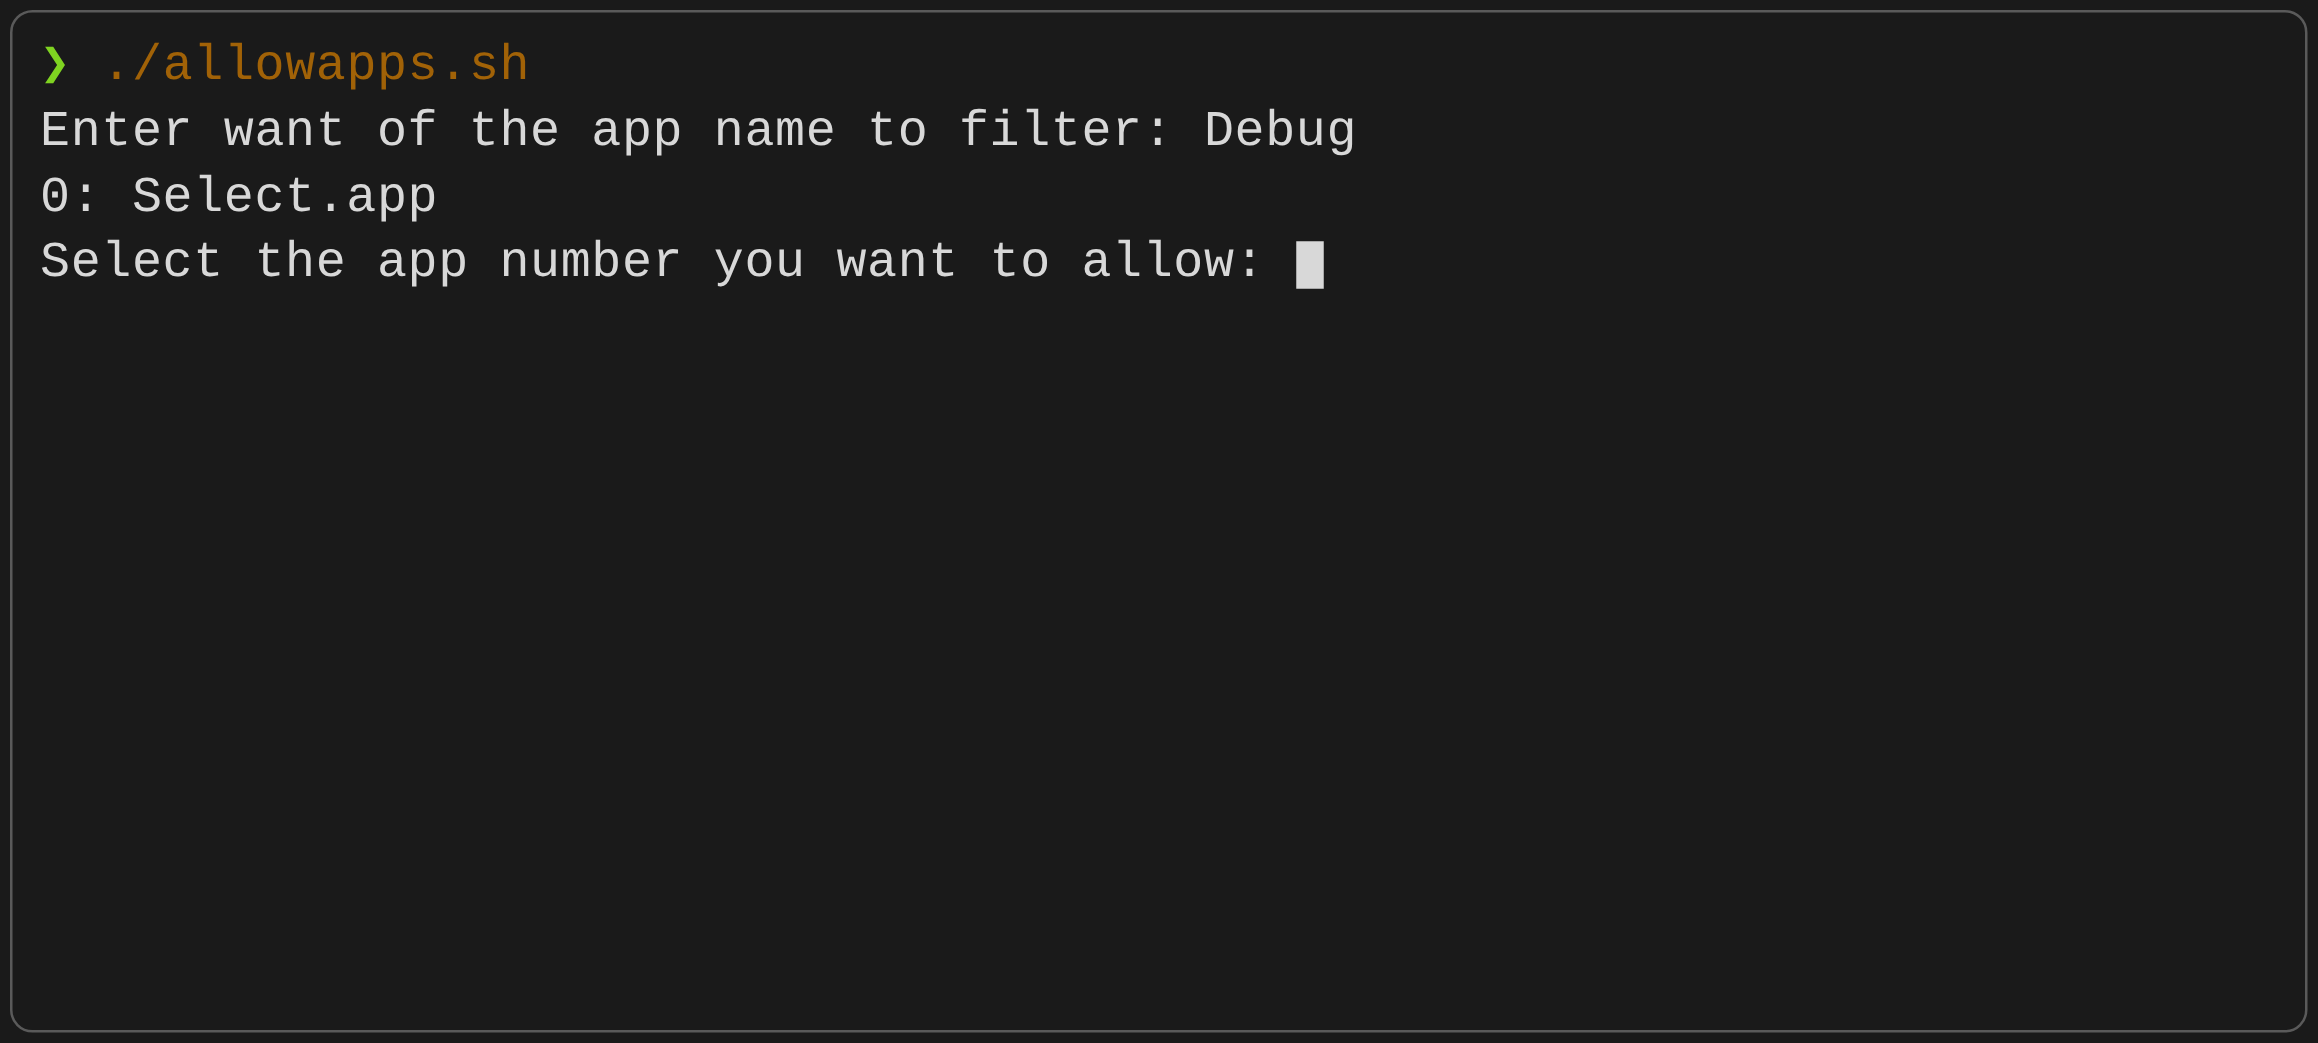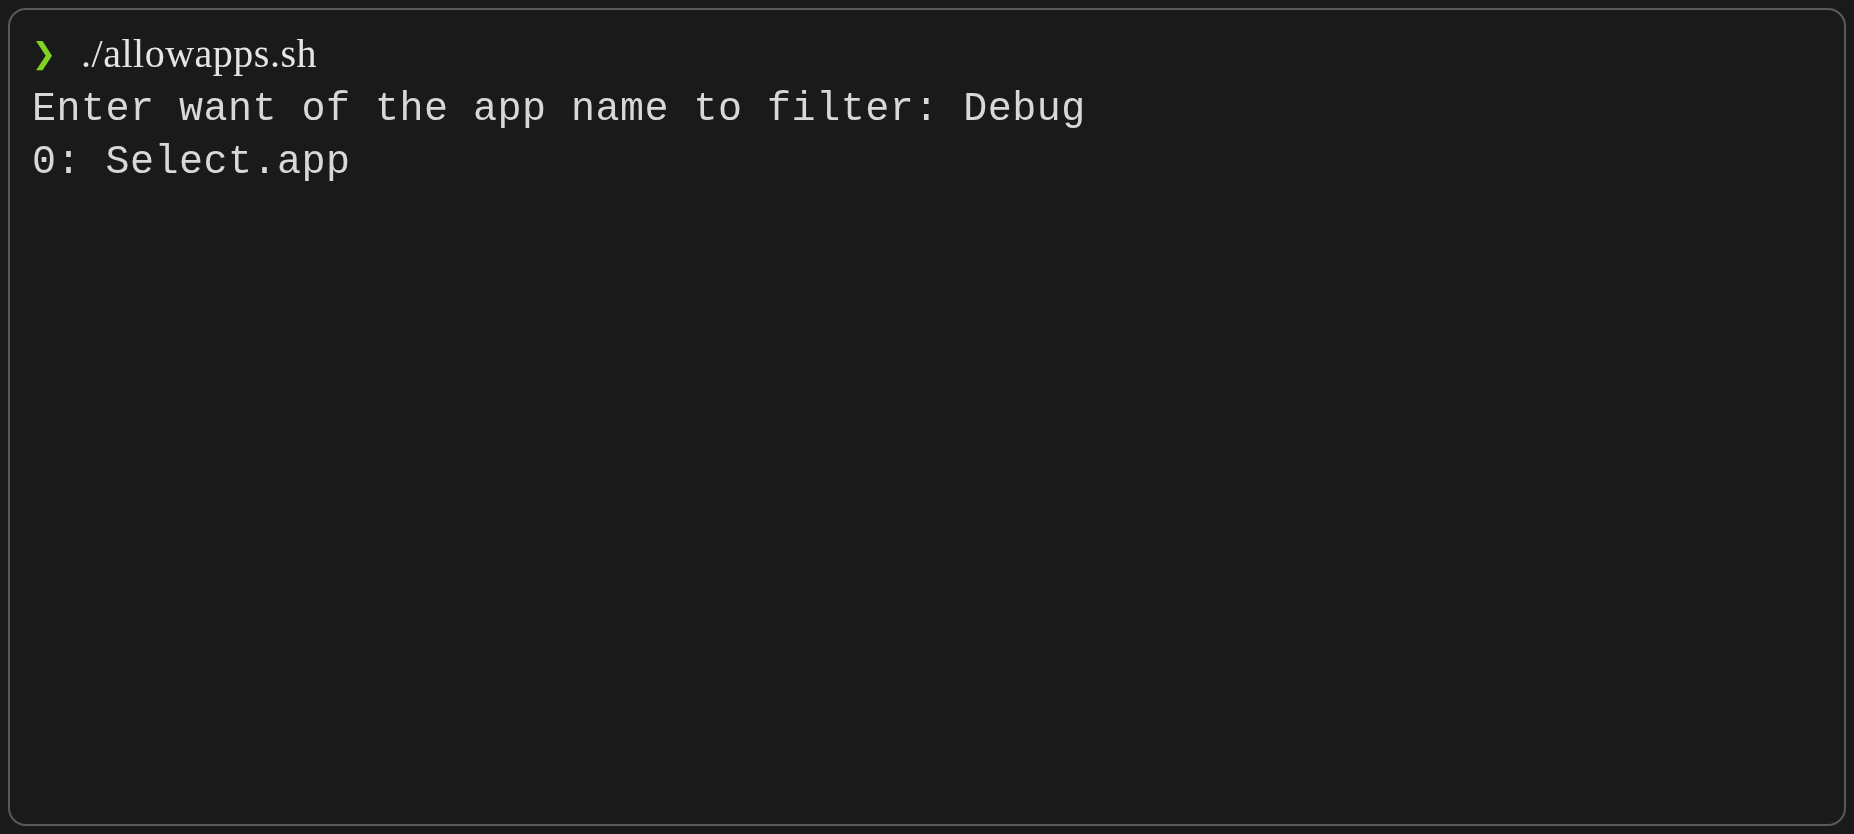--- a/index.html
+++ b/index.html
@@ -28,32 +28,32 @@
       line-height: 1.32;
       color: #d8d8d8;
       white-space: pre;
       letter-spacing: 0.5px;
     }
     .prompt-symbol {
       color: #7fd321;
       font-weight: bold;
     }
     .command {
-      color: #e5e5e5;
-      font-family: Liberation Serif, serif;
+      color: #a16207;
     }
     .cursor {
       display: inline-block;
       width: 22px;
       height: 38px;
       background: #d8d8d8;
       vertical-align: text-bottom;
       margin-bottom: 3px;
     }
   </style>
 </head>
 <body>
 
 <div class="terminal-window">
   <div class="line"><span class="prompt-symbol">❯</span> <span class="command">./allowapps.sh</span></div>
   <div class="line"><span>Enter want of the app name to filter: </span><span>Debug</span></div>
   <div class="line">0: Select.app</div>
+  <div class="line"><span>Select the app number you want to allow: </span><span class="cursor"></span></div>
 </div>
 
 </body></html>

